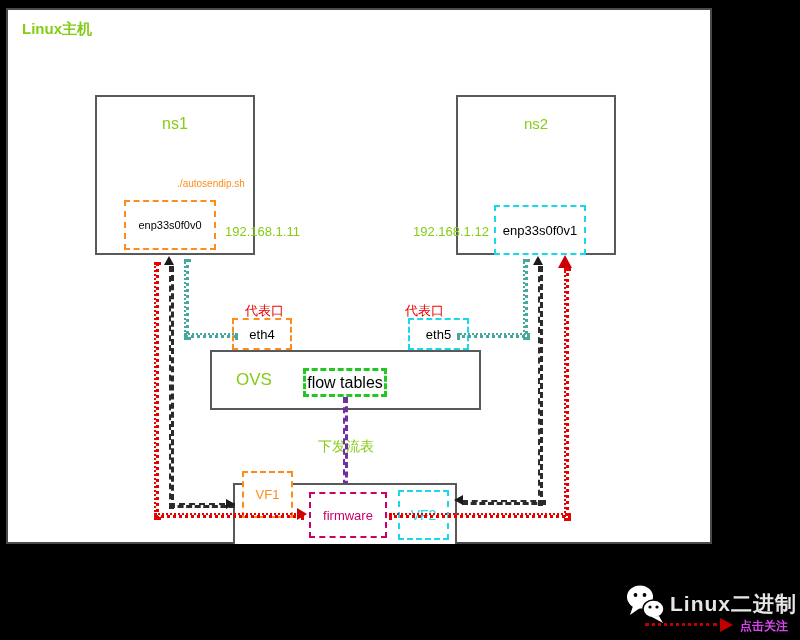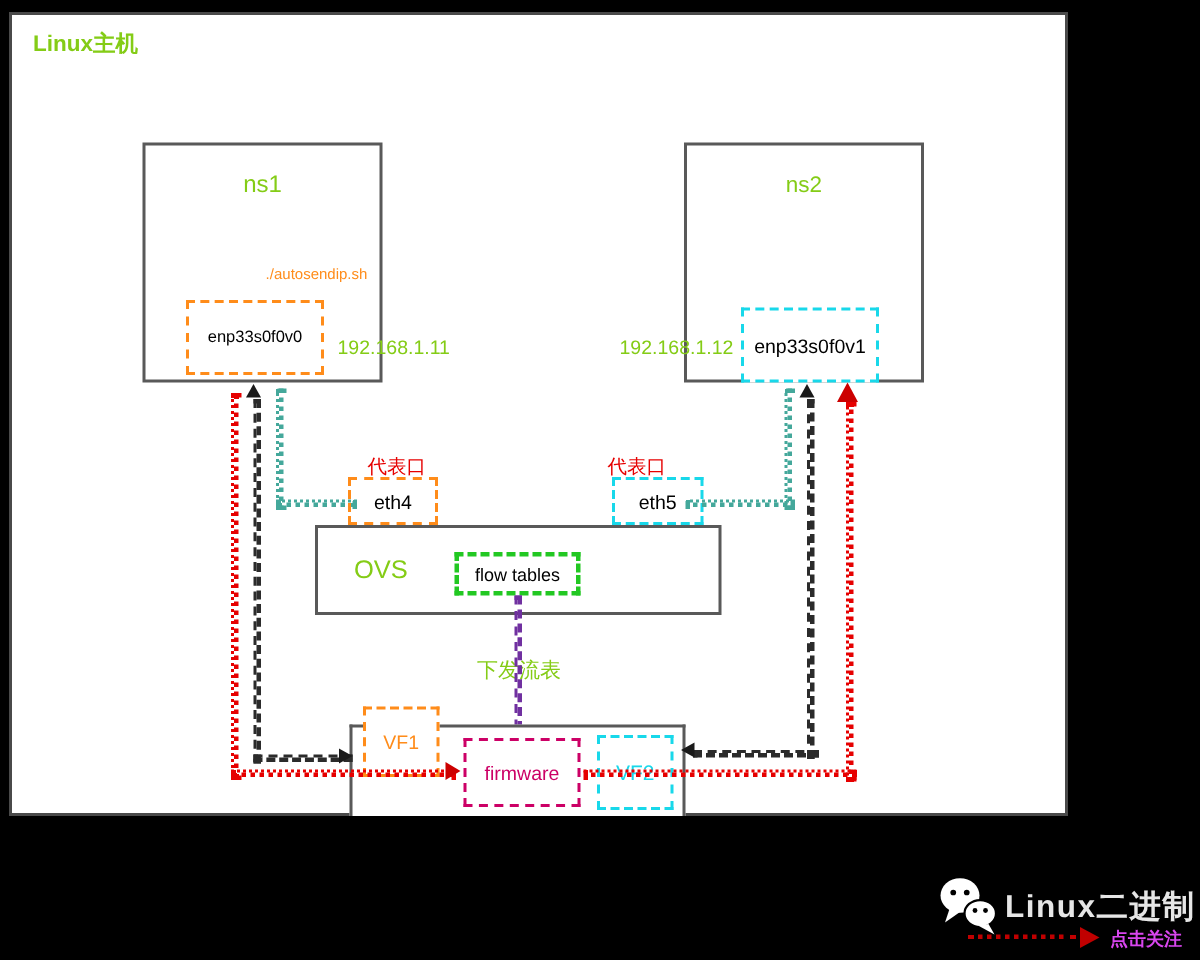--- a/index.html
+++ b/index.html
@@ -64,21 +64,21 @@
 
   <div class="dashbox orange" style="left:232px;top:318px;width:60px;height:32px;font-size:13px;">
     <span>eth4</span>
   </div>
   <div class="dashbox cyanb" style="left:394px;top:318px;width:61px;height:32px;font-size:13px;margin-left:14px;">
     <span>eth5</span>
   </div>
 
   <div class="solidbox" style="left:210px;top:350px;width:271px;height:60px;"></div>
   <div class="lbl" style="left:236px;top:370px;font-size:17px;">OVS</div>
-  <div class="dashbox greenb" style="left:303px;top:368px;width:84px;height:29px;font-size:12px;">
+  <div class="dashbox greenb" style="left:303px;top:368px;width:84px;height:29px;font-size:16px;">
     <span>flow tables</span>
   </div>
 
   <div class="lbl" style="left:318px;top:438px;font-size:14px;">下发流表</div>
   <div class="vline dash-purple" style="left:343px;top:397px;height:93px;"></div>
   <div class="arr arr-down-purple" style="left:338px;top:490px;"></div>
 
   <div class="solidbox" style="left:233px;top:483px;width:224px;height:61px;border-bottom:none;"></div>
   <div class="dashbox orange" style="left:242px;top:471px;width:51px;height:47px;font-size:13px;color:#ff8c1a;">
     <span>VF1</span>

